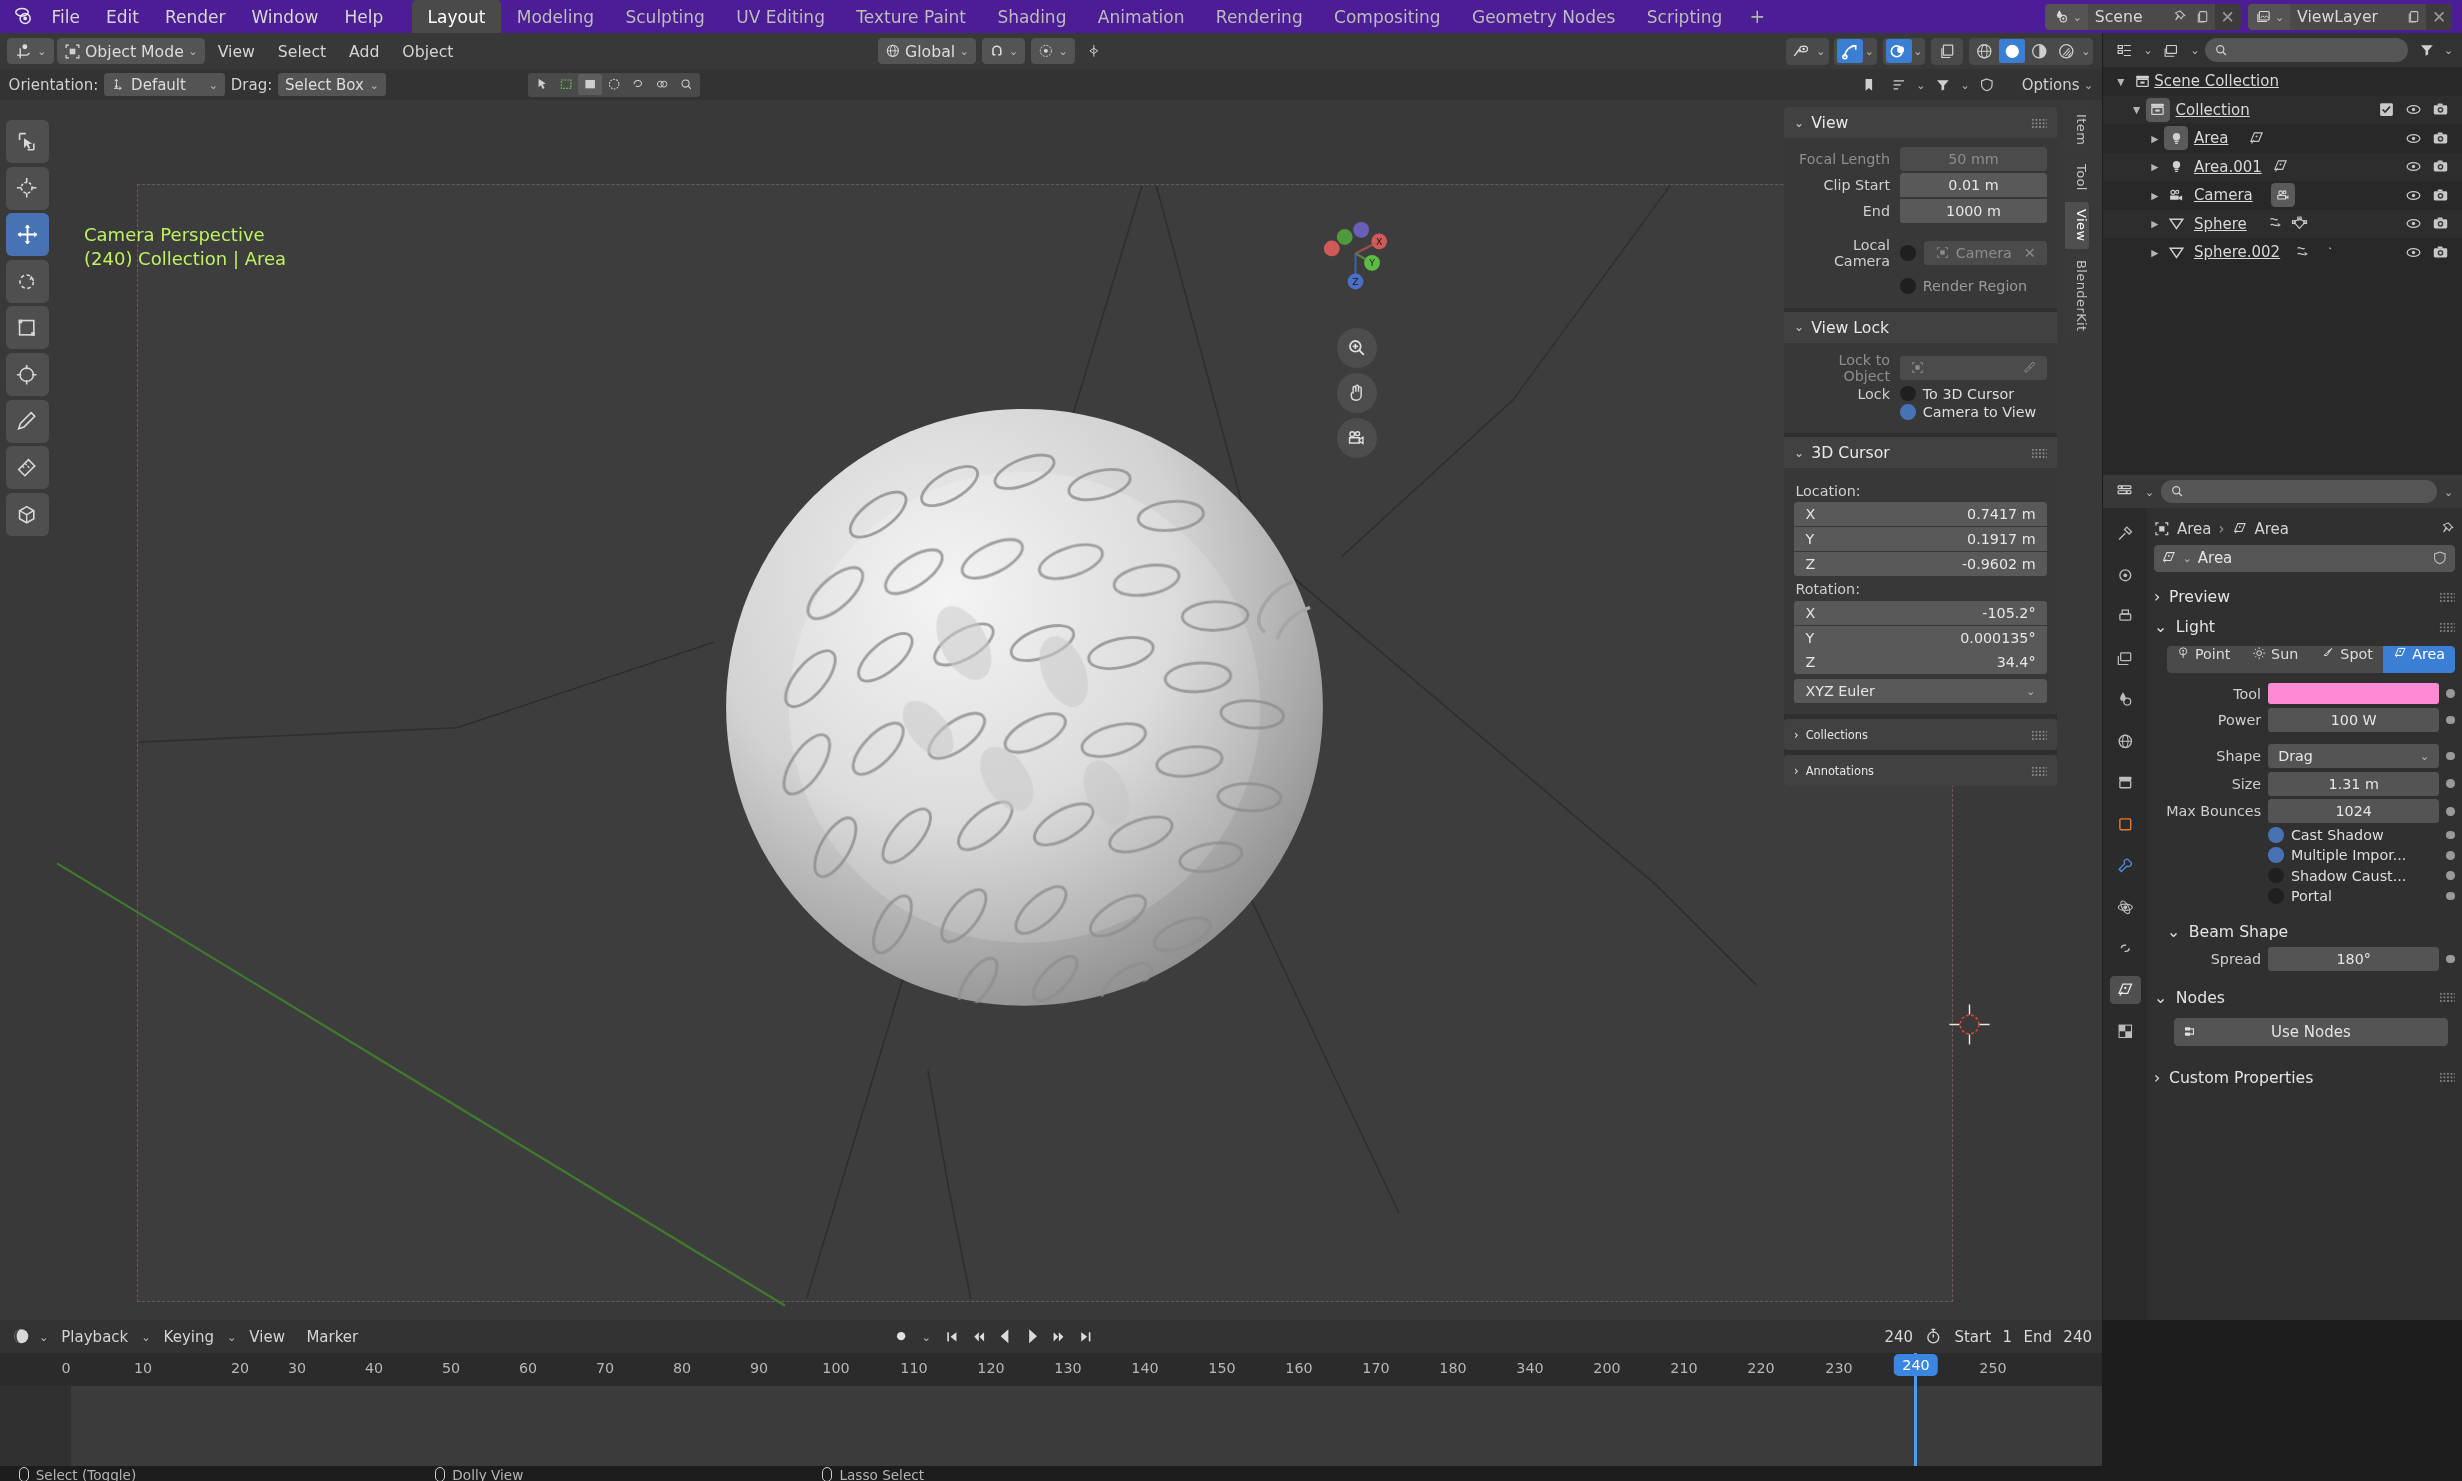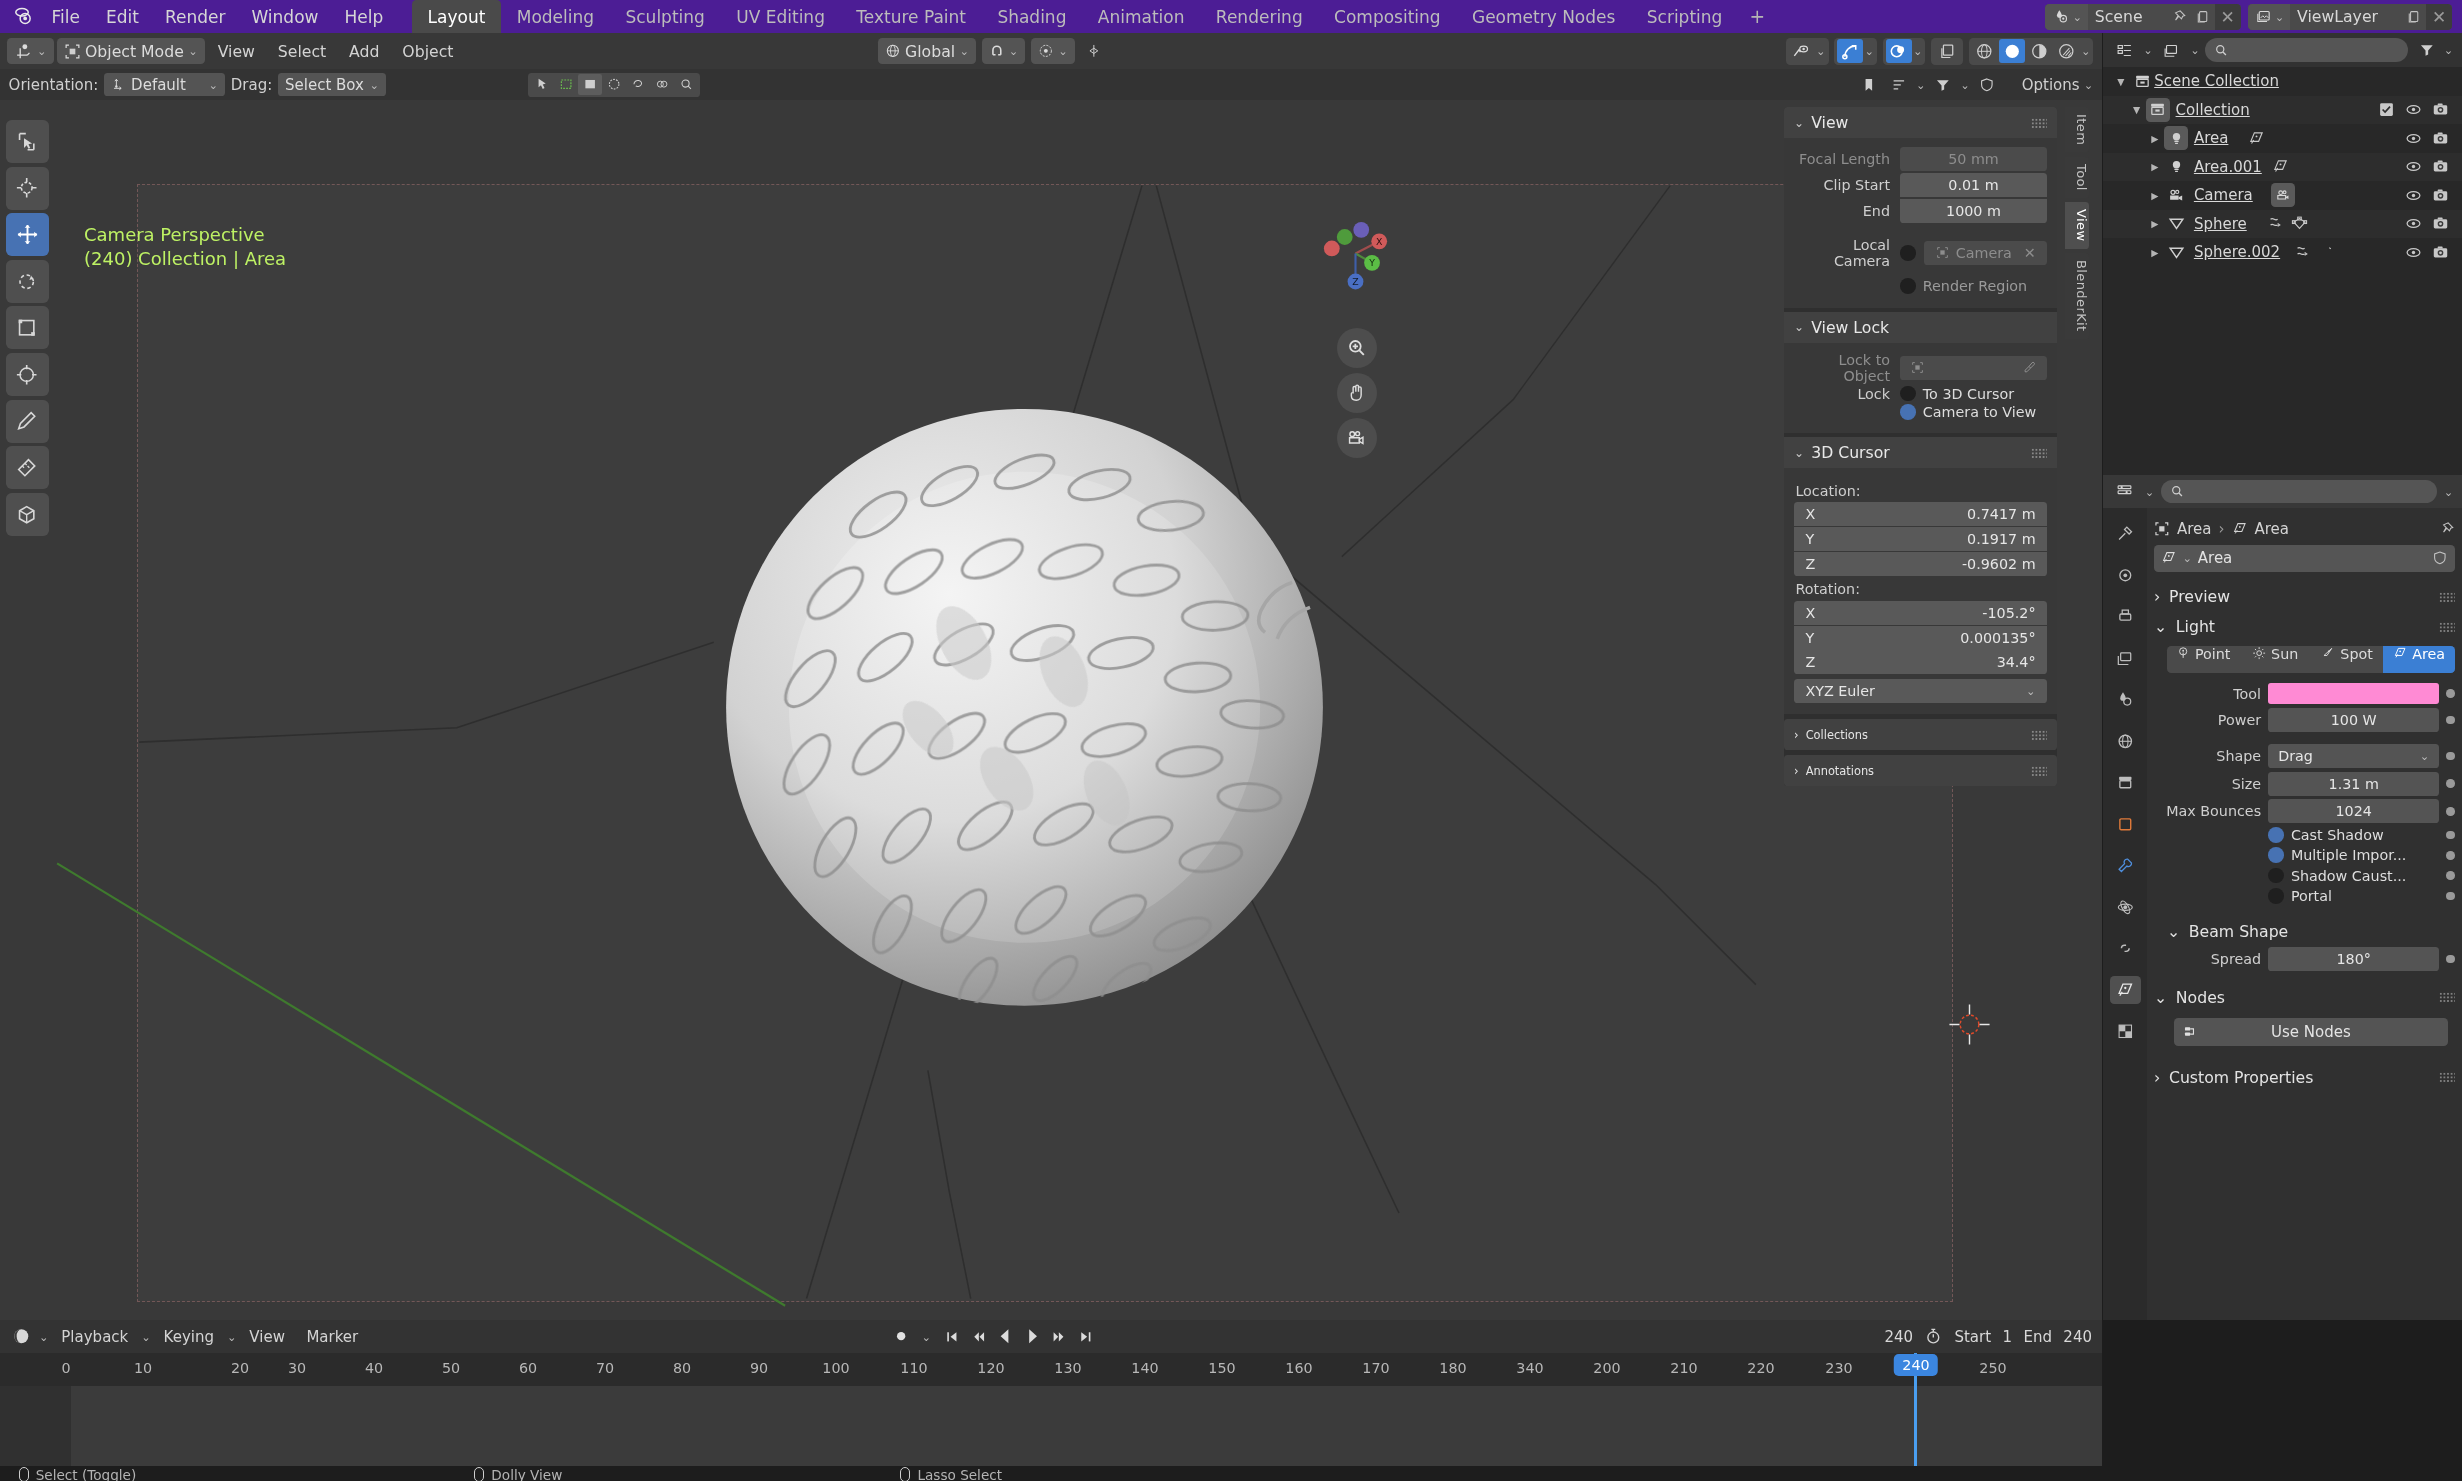--- a/index.html
+++ b/index.html
@@ -162,21 +162,21 @@
   .tl-ruler { position:absolute; left:0; top:33px; width:2102px; height:33px; background:#2b2b2b; }
   .tick { position:absolute; top:7.1px; font-size:14.3px; color:#b8b8b8; transform:translateX(-50%); }
   .tl-body { position:absolute; left:0; top:66px; width:2102px; bottom:0; background:#3b3b3b; }
   .tl-left-dark { position:absolute; left:0; top:0; width:71px; height:100%; background:#303030; }
   .playhead { position:absolute; top:33px; width:2.9px; bottom:0; background:#4a9eef; }
   .playbadge { position:absolute; top:34px; transform:translateX(-50%); background:#3b86e0;
      border-radius:5px; padding:2.9px 8.6px; font-size:14.3px; color:#ffffff; }
 
   
   .status { position:absolute; left:0; top:1467px; width:2462px; height:15px; background:#1d1d1d;
-    display:flex; align-items:center; gap:60px; padding-left:18.6px; font-size:13.6px; color:#b4b4b4; overflow:hidden; }
+    display:flex; align-items:center; gap:21px; padding-left:18.6px; font-size:13.6px; color:#b4b4b4; overflow:hidden; }
   .st-item { display:flex; align-items:center; gap:7.1px; white-space:nowrap; }
   .mouseic { width:10px; height:14.3px; border:1.4px solid #cfcfcf; border-radius:5px; flex:none; }
 
   svg { display:block; }
 </style>
 </head>
 <body>
 
 <div id="app">
 

